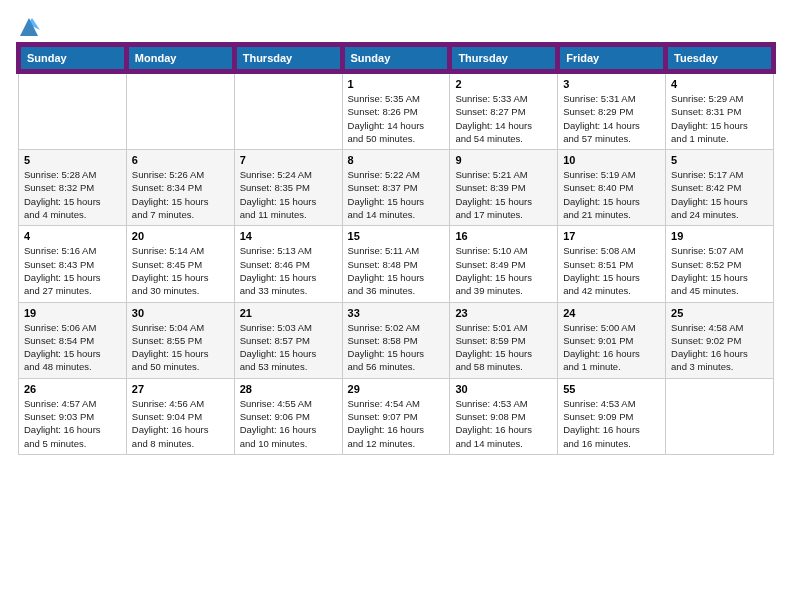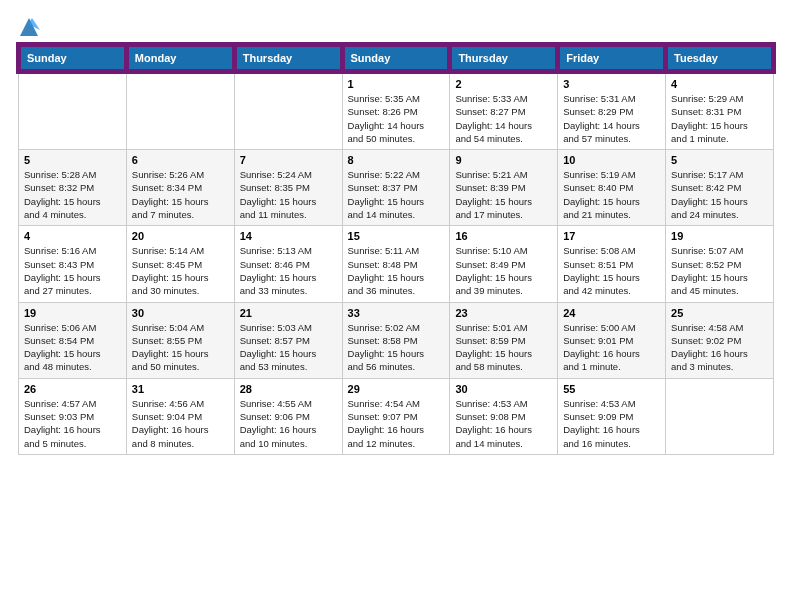--- a/index.html
+++ b/index.html
@@ -236,21 +236,21 @@
           <div class="day-num">25</div>
           <div class="day-info">Sunrise: 4:58 AM<br>Sunset: 9:02 PM<br>Daylight: 16 hours<br>and 3 minutes.</div>
         </td>
       </tr>
       <tr>
         <td>
           <div class="day-num">26</div>
           <div class="day-info">Sunrise: 4:57 AM<br>Sunset: 9:03 PM<br>Daylight: 16 hours<br>and 5 minutes.</div>
         </td>
         <td>
-          <div class="day-num">31</div>
+          <div class="day-num">27</div>
           <div class="day-info">Sunrise: 4:56 AM<br>Sunset: 9:04 PM<br>Daylight: 16 hours<br>and 8 minutes.</div>
         </td>
         <td>
           <div class="day-num">28</div>
           <div class="day-info">Sunrise: 4:55 AM<br>Sunset: 9:06 PM<br>Daylight: 16 hours<br>and 10 minutes.</div>
         </td>
         <td>
           <div class="day-num">29</div>
           <div class="day-info">Sunrise: 4:54 AM<br>Sunset: 9:07 PM<br>Daylight: 16 hours<br>and 12 minutes.</div>
         </td>

